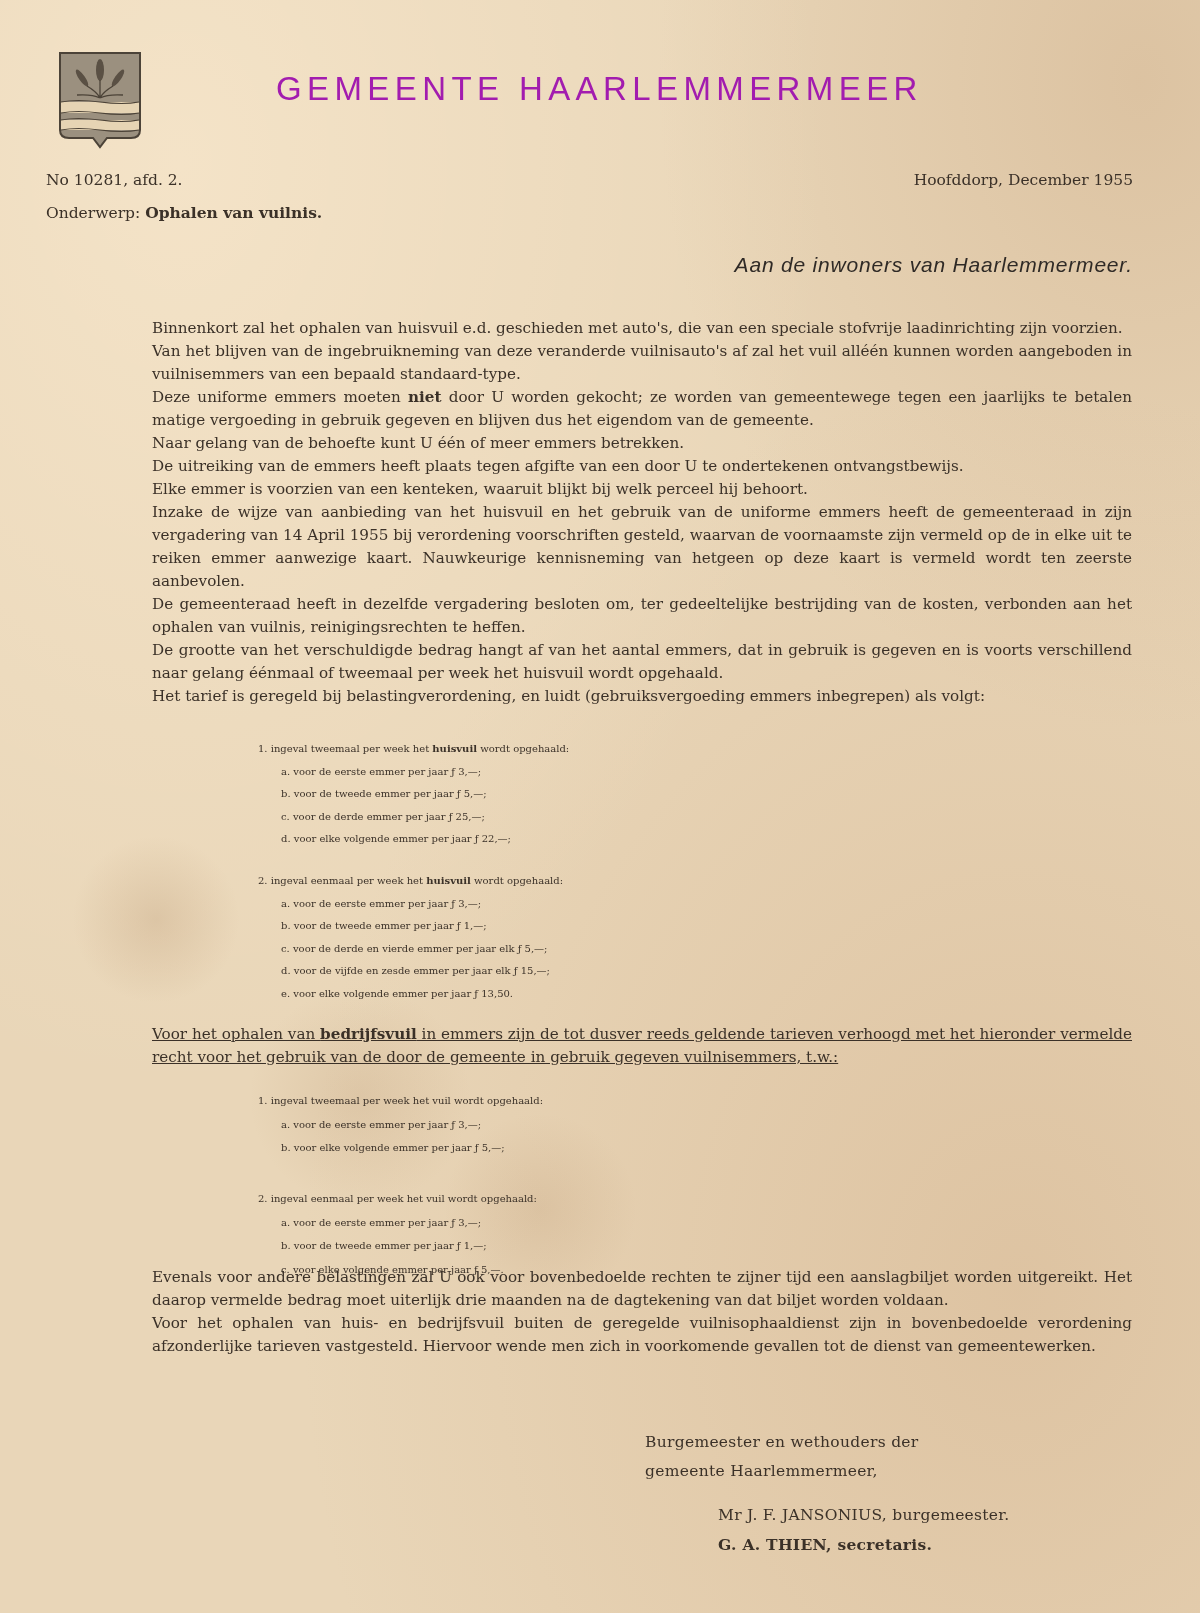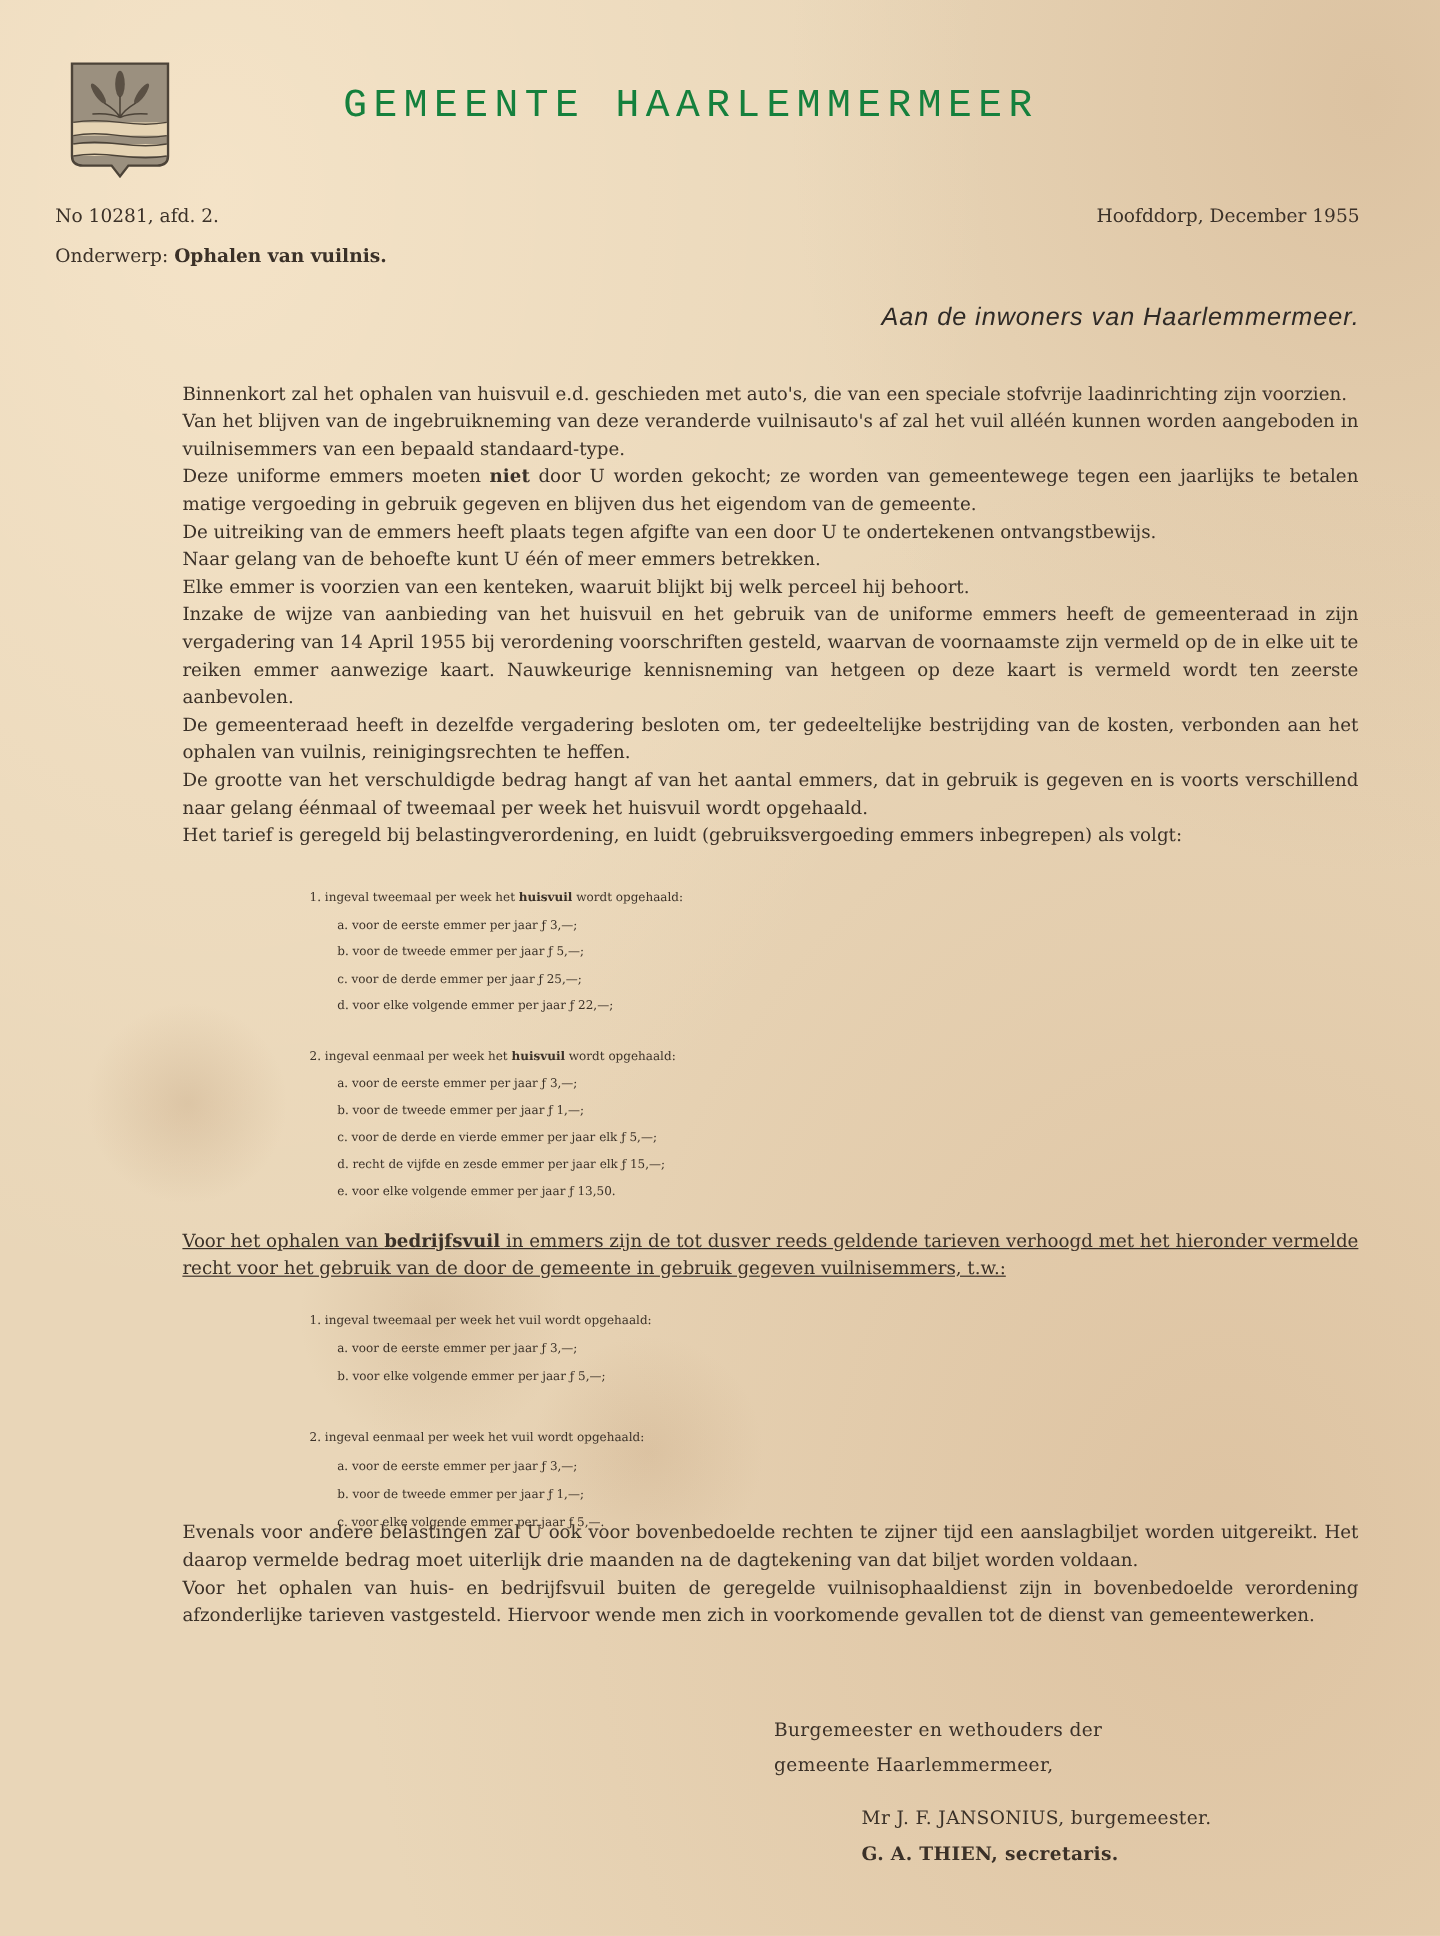--- a/index.html
+++ b/index.html
@@ -12,23 +12,23 @@
       radial-gradient(ellipse at 95% 5%, rgba(190,150,110,0.3) 0%, rgba(190,150,110,0) 30%),
       radial-gradient(circle at 13% 57%, rgba(170,130,90,0.25) 0%, rgba(170,130,90,0) 6%),
       radial-gradient(circle at 30% 68%, rgba(170,130,90,0.18) 0%, rgba(170,130,90,0) 8%),
       radial-gradient(circle at 45% 75%, rgba(170,130,90,0.18) 0%, rgba(170,130,90,0) 7%);
     color: #3b3128;
     font-family: "DejaVu Serif", serif;
   }
   .abs { position: absolute; }
   .crest { left: 57px; top: 50px; width: 86px; height: 100px; }
   .letterhead {
-    left: 286px; top: 70px;
-    font-family: Liberation Mono, monospace;
-    font-size: 33px; letter-spacing: 5.4px; color: #15803d; font-weight: normal;
+    left: 276px; top: 70px;
+    font-family: Liberation Sans, sans-serif;
+    font-size: 33px; letter-spacing: 5.4px; color: #a21caf; font-weight: normal;
     white-space: nowrap;
   }
   .ref { left: 46px; font-size: 15.5px; white-space: nowrap; }
   .ref b { font-weight: bold; }
   .dateline { right: 67px; top: 171px; font-size: 15.5px; white-space: nowrap; }
   .salutation {
     right: 67px; top: 253px;
     font-family: Liberation Sans, sans-serif; font-style: italic;
     font-size: 21px; letter-spacing: 0.8px; color: #2f2a26; white-space: nowrap;
   }
@@ -70,43 +70,43 @@
   <b>Ophalen van vuilnis.</b>
 </div>
 <div class="abs dateline">Hoofddorp, December 1955</div>
 
 <div class="abs salutation">Aan de inwoners van Haarlemmermeer.</div>
 
 <div class="abs body-text" style="top:317px;">
   <p>Binnenkort zal het ophalen van huisvuil e.d. geschieden met auto's, die van een speciale stofvrije laadinrichting zijn voorzien.</p>
   <p>Van het blijven van de ingebruikneming van deze veranderde vuilnisauto's af zal het vuil alléén kunnen worden aangeboden in vuilnisemmers van een bepaald standaard-type.</p>
   <p><span>Deze uniforme emmers moeten </span><b>niet</b><span> door U worden gekocht; ze worden van gemeentewege tegen een jaarlijks te betalen matige vergoeding in gebruik gegeven en blijven dus het eigendom van de gemeente.</span></p>
+  <p>Naar gelang van de behoefte kunt U één of meer emmers betrekken.</p>
   <p>De uitreiking van de emmers heeft plaats tegen afgifte van een door U te ondertekenen ontvangstbewijs.</p>
-  <p>Naar gelang van de behoefte kunt U één of meer emmers betrekken.</p>
   <p>Elke emmer is voorzien van een kenteken, waaruit blijkt bij welk perceel hij behoort.</p>
   <p>Inzake de wijze van aanbieding van het huisvuil en het gebruik van de uniforme emmers heeft de gemeenteraad in zijn vergadering van 14 April 1955 bij verordening voorschriften gesteld, waarvan de voornaamste zijn vermeld op de in elke uit te reiken emmer aanwezige kaart. Nauwkeurige kennisneming van hetgeen op deze kaart is vermeld wordt ten zeerste aanbevolen.</p>
   <p>De gemeenteraad heeft in dezelfde vergadering besloten om, ter gedeeltelijke bestrijding van de kosten, verbonden aan het ophalen van vuilnis, reinigingsrechten te heffen.</p>
   <p>De grootte van het verschuldigde bedrag hangt af van het aantal emmers, dat in gebruik is gegeven en is voorts verschillend naar gelang éénmaal of tweemaal per week het huisvuil wordt opgehaald.</p>
   <p>Het tarief is geregeld bij belastingverordening, en luidt (gebruiksvergoeding emmers inbegrepen) als volgt:</p>
 </div>
 
 <div class="abs list-block" style="left:258px; top:738px;">
   <div class="list-head"><span>1. ingeval tweemaal per week het </span><b>huisvuil</b><span> wordt opgehaald:</span></div>
   <div class="list-item">a. voor de eerste emmer per jaar ƒ 3,—;</div>
   <div class="list-item">b. voor de tweede emmer per jaar ƒ 5,—;</div>
   <div class="list-item">c. voor de derde emmer per jaar ƒ 25,—;</div>
   <div class="list-item">d. voor elke volgende emmer per jaar ƒ 22,—;</div>
 </div>
 
 <div class="abs list-block" style="left:258px; top:870px;">
   <div class="list-head"><span>2. ingeval eenmaal per week het </span><b>huisvuil</b><span> wordt opgehaald:</span></div>
   <div class="list-item">a. voor de eerste emmer per jaar ƒ 3,—;</div>
   <div class="list-item">b. voor de tweede emmer per jaar ƒ 1,—;</div>
   <div class="list-item">c. voor de derde en vierde emmer per jaar elk ƒ 5,—;</div>
-  <div class="list-item">d. recht de vijfde en zesde emmer per jaar elk ƒ 15,—;</div>
+  <div class="list-item">d. voor de vijfde en zesde emmer per jaar elk ƒ 15,—;</div>
   <div class="list-item">e. voor elke volgende emmer per jaar ƒ 13,50.</div>
 </div>
 
 <div class="abs body-text" style="top:1023px;text-decoration:underline;">
   <p><span>Voor het ophalen van </span><b>bedrijfsvuil</b><span> in emmers zijn de tot dusver reeds geldende tarieven verhoogd met het hieronder vermelde recht voor het gebruik van de door de gemeente in gebruik gegeven vuilnisemmers, t.w.:</span></p>
 </div>
 
 <div class="abs list-block" style="left:258px; top:1089px; line-height:23.5px;">
   <div class="list-head">1. ingeval tweemaal per week het vuil wordt opgehaald:</div>
   <div class="list-item">a. voor de eerste emmer per jaar ƒ 3,—;</div>

